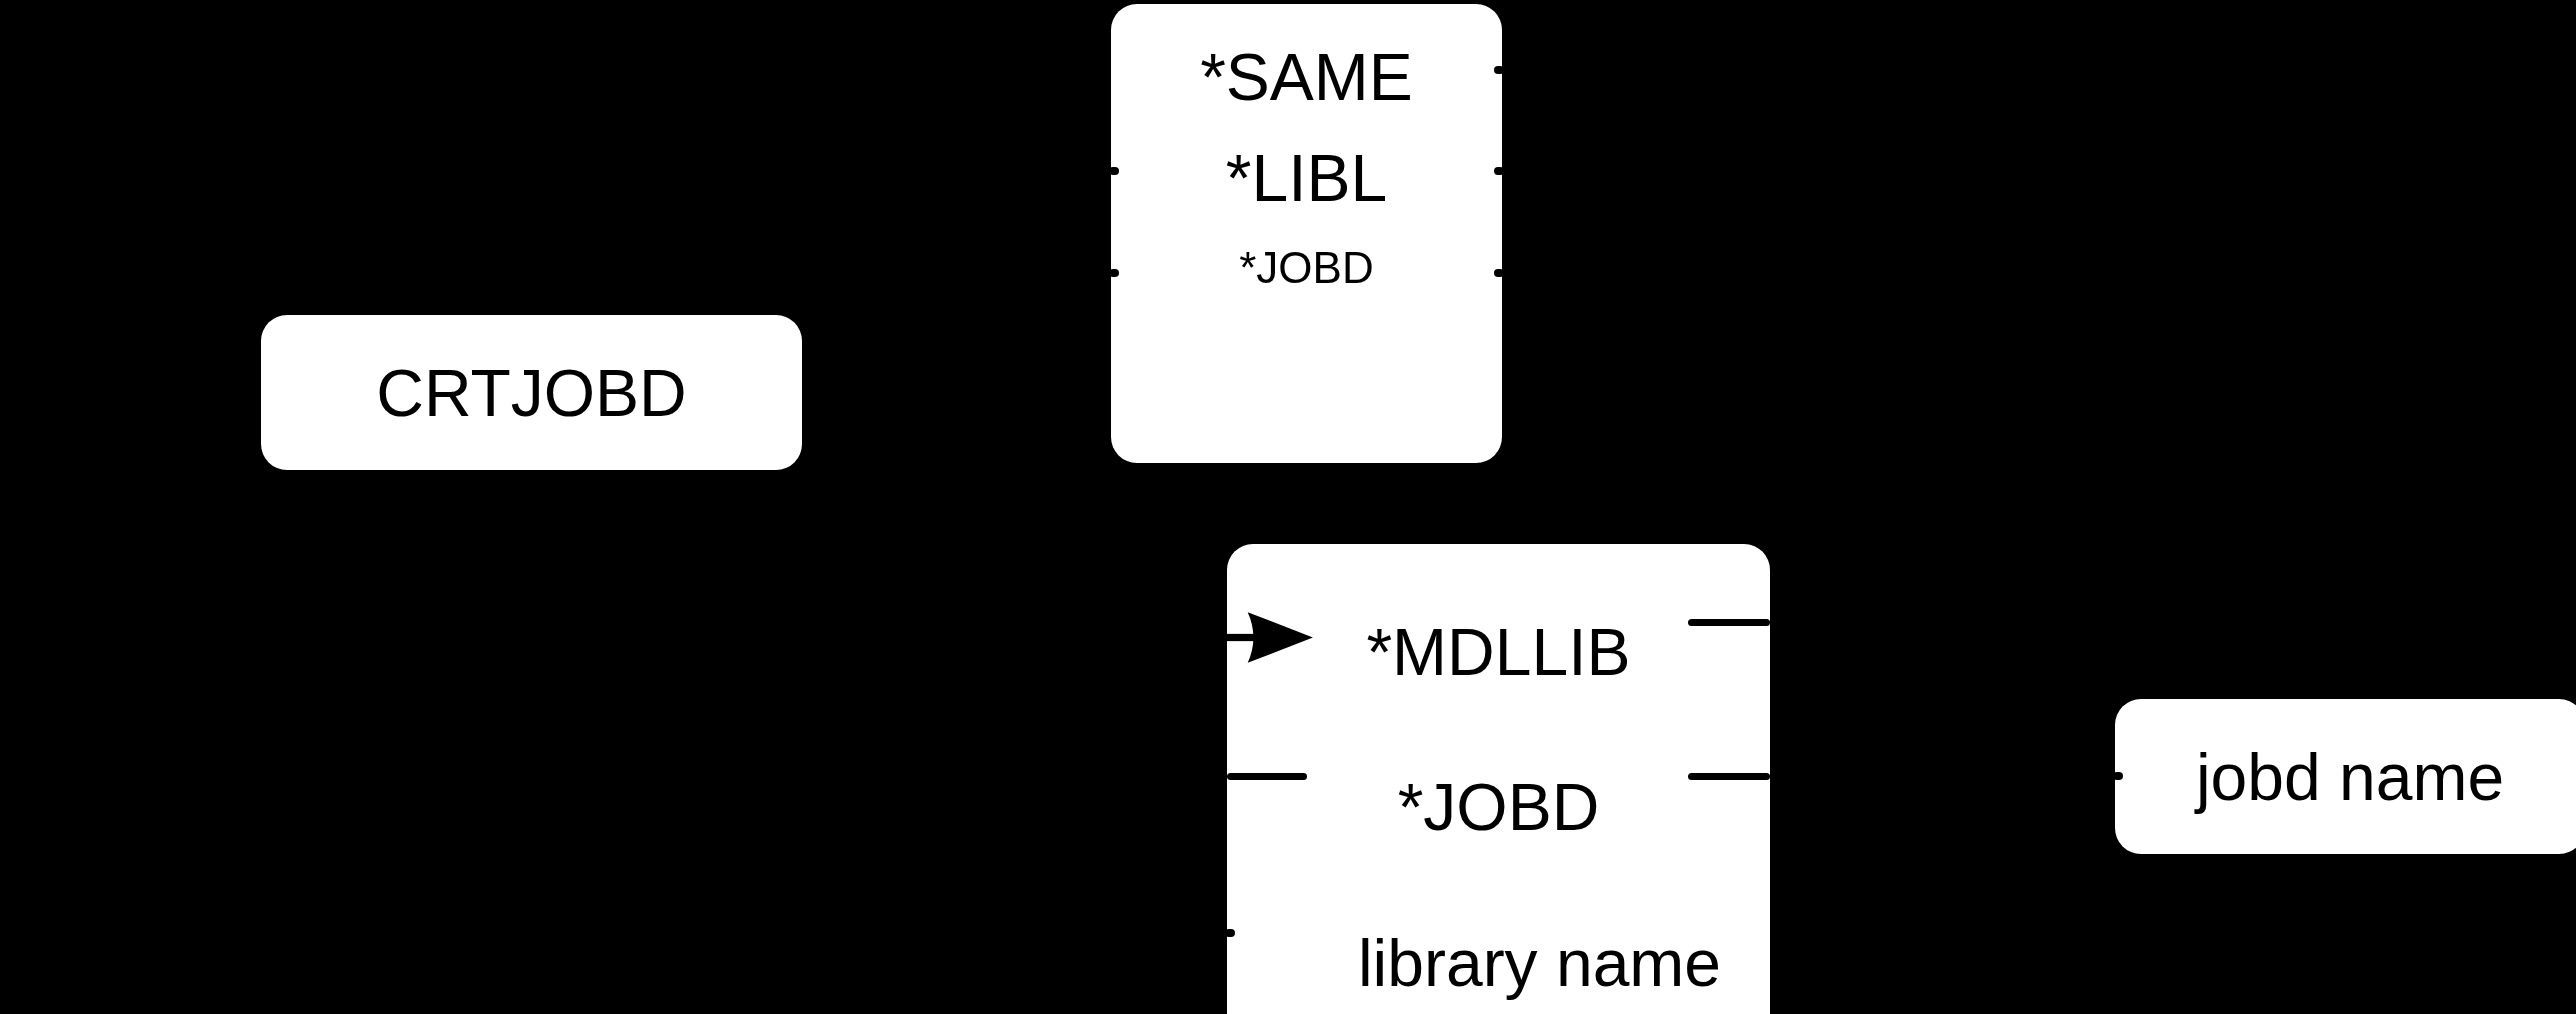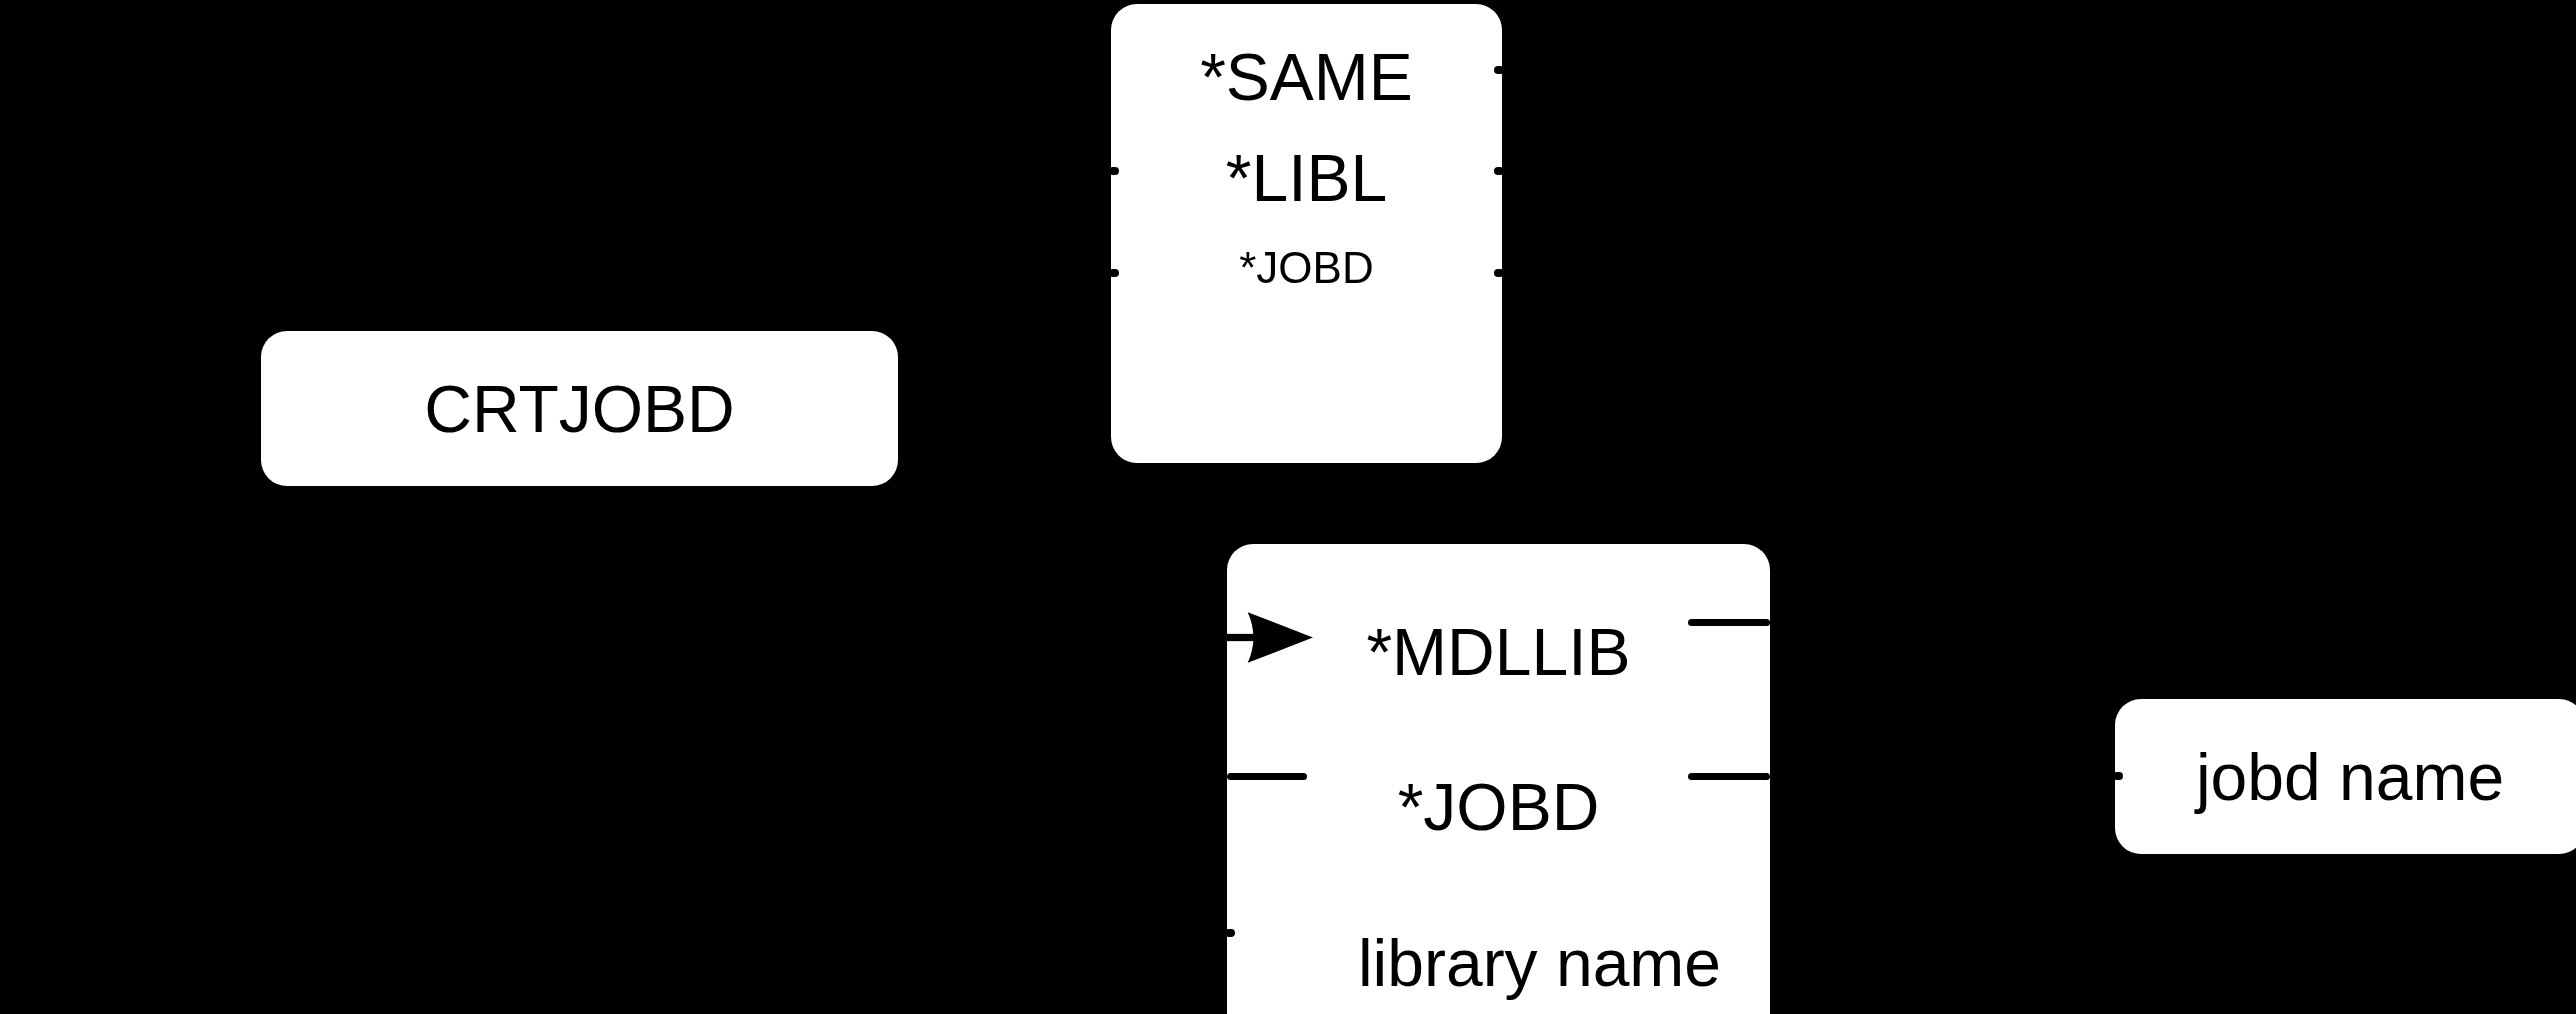--- a/index.html
+++ b/index.html
@@ -34,22 +34,22 @@
     text-align: center;
     color: #000000;
     font-family: "Liberation Sans", sans-serif;
     font-weight: 400;
     white-space: nowrap;
     line-height: 1;
   }
   
   #node-crtjobd {
     left: 261px;
-    top: 331px;
-    width: 637px;
+    top: 315px;
+    width: 541px;
     height: 155px;
   }
   #node-crtjobd .node-row {
     top: 45px;
     font-size: 66px;
   }
   
   #node-alt-values {
     left: 1111px;
     top: 4.1px;

